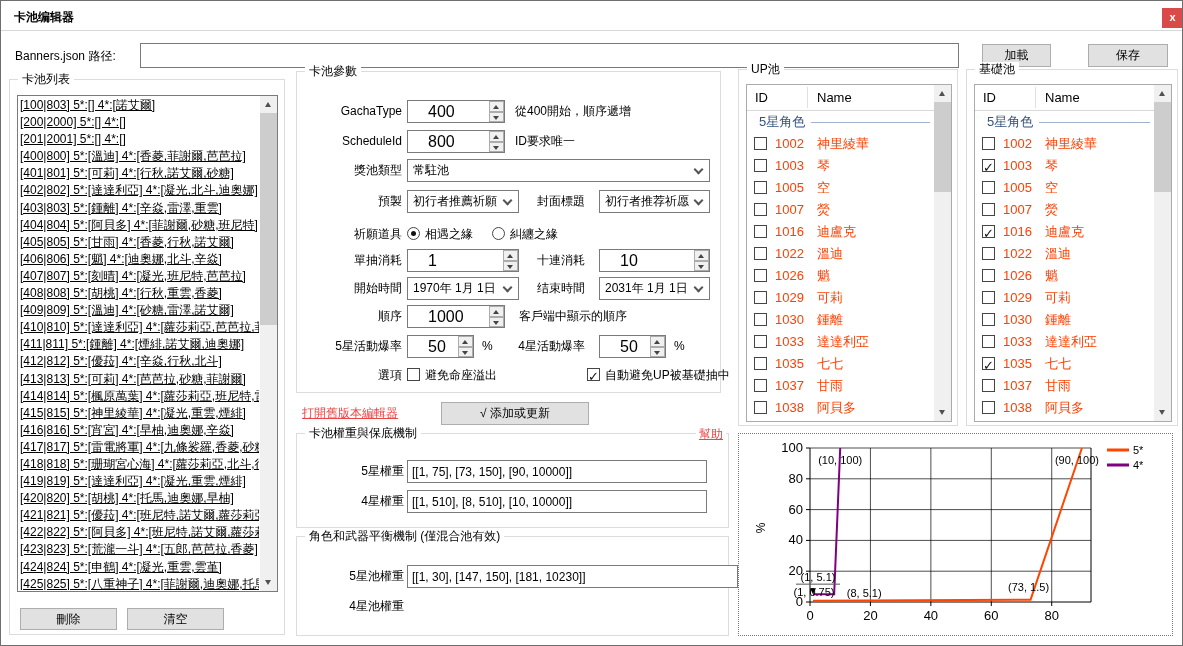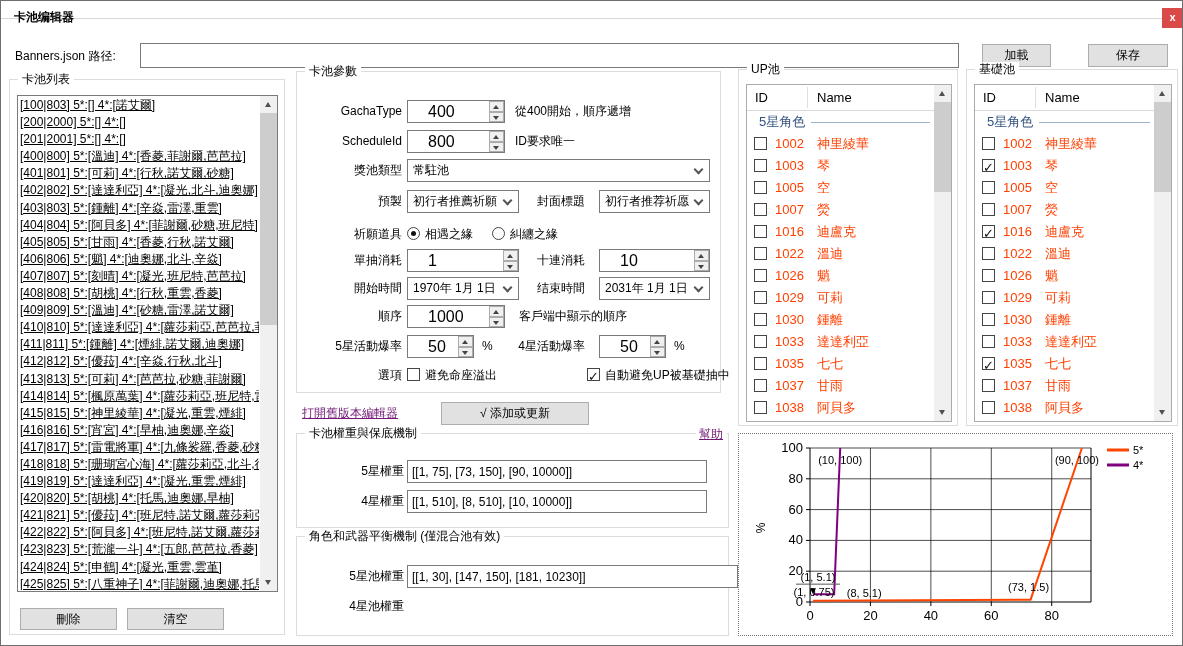--- a/index.html
+++ b/index.html
@@ -2,32 +2,32 @@
 <html><head>
 <meta charset="utf-8">
 <style>
   html,body{margin:0;padding:0;background:#9a9a9a;}
   *{box-sizing:border-box;}
   .window{
     position:relative;width:1183px;height:646px;background:#fff;
     border:1px solid #6e6e6e;overflow:hidden;
     font-family:"Liberation Sans","DejaVu Sans",sans-serif;font-size:12px;color:#000;
   }
-  .titlebar{position:absolute;top:0;left:0;right:0;height:18px;background:#fff;border-bottom:1px solid #d8d8d8;}
+  .titlebar{position:absolute;top:0;left:0;right:0;height:30px;background:#fff;border-bottom:1px solid #d8d8d8;}
   .title-text{position:absolute;left:13px;top:8px;font-weight:bold;font-size:12px;}
   .close-btn{position:absolute;left:1161px;top:7px;width:21px;height:20px;background:#d94a49;color:#fff;
     text-align:center;line-height:19px;font-size:11px;font-weight:bold;cursor:pointer;}
   .lbl{position:absolute;line-height:22px;white-space:nowrap;}
   .lbl.r{text-align:right;}
   .hint{position:absolute;line-height:22px;color:#000;white-space:nowrap;}
   .txt{position:absolute;height:23px;border:1px solid #7a7a7a;background:#fff;padding:2px 4px;
     font-family:"Liberation Sans","DejaVu Sans",sans-serif;font-size:12px;outline:none;}
   .btn{position:absolute;background:#e1e1e1;border:1px solid #adadad;text-align:center;cursor:pointer;
     font-family:"Liberation Sans","DejaVu Sans",sans-serif;font-size:12px;line-height:20px;}
-  .link{position:absolute;color:#701a75;text-decoration:underline;cursor:pointer;white-space:nowrap;line-height:16px;}
+  .link{position:absolute;color:#ef4444;text-decoration:underline;cursor:pointer;white-space:nowrap;line-height:16px;}
   .gbox{position:absolute;border:1px solid #dcdcdc;}
   .gtitle{position:absolute;top:-8px;left:8px;background:#fff;padding:0 4px;line-height:14px;white-space:nowrap;}
   
   .spin{position:absolute;height:23px;border:1px solid #7a7a7a;background:#fff;}
   .spin-val{position:absolute;left:16px;top:0;width:calc(100% - 16px);height:100%;border:0;padding:0 0 0 4px;
     font-family:"Liberation Sans","DejaVu Sans",sans-serif;font-size:16px;outline:none;background:transparent;}
   .spin-btns{position:absolute;right:0;top:0;width:15px;height:100%;}
   .sb{position:absolute;left:0;width:100%;height:50%;background:#f0f0f0;border:1px solid #acacac;}
   .sb.up{top:0;} .sb.dn{bottom:0;}
   .tri-up{position:absolute;left:3px;top:3px;width:0;height:0;border-left:3px solid transparent;border-right:3px solid transparent;border-bottom:4px solid #444;}

